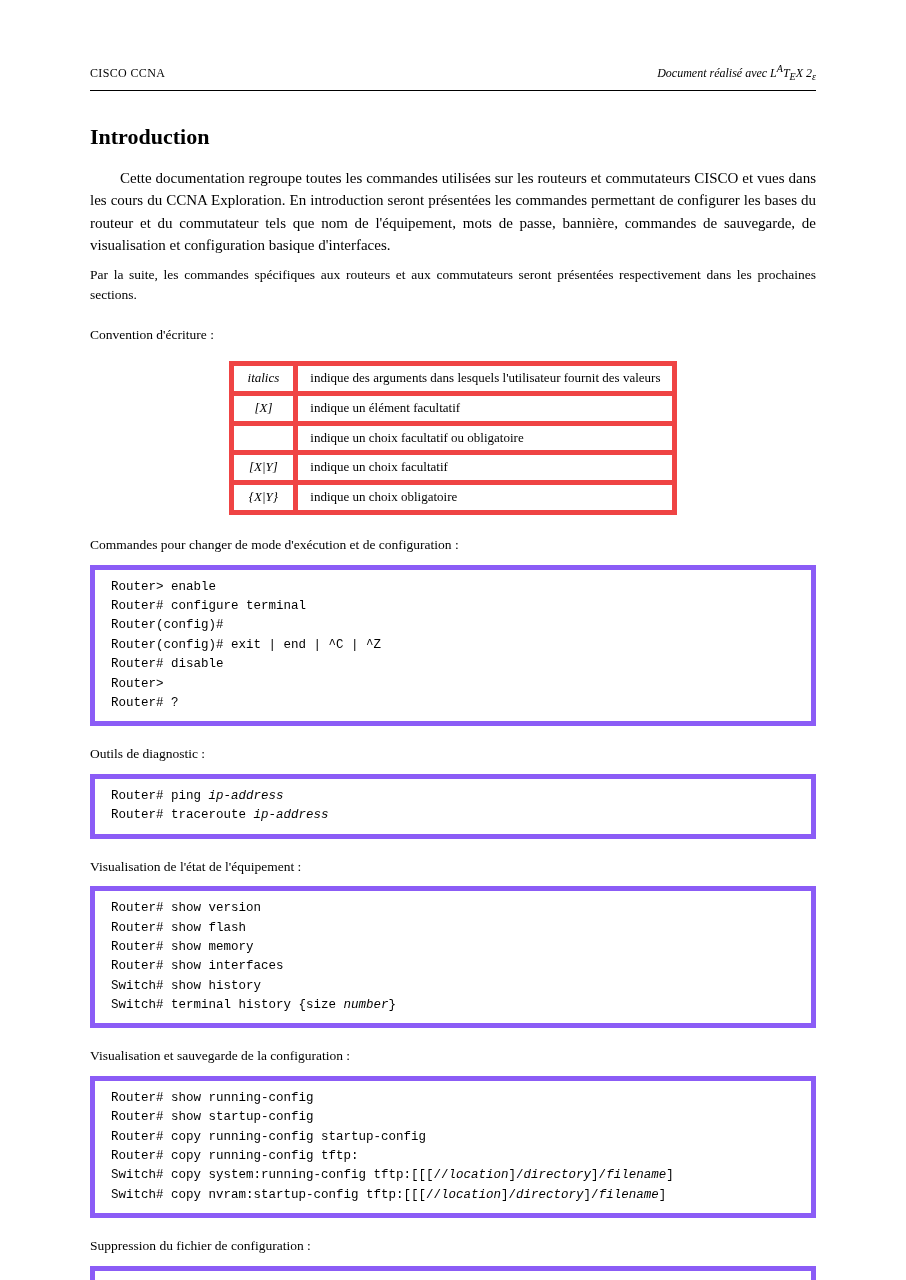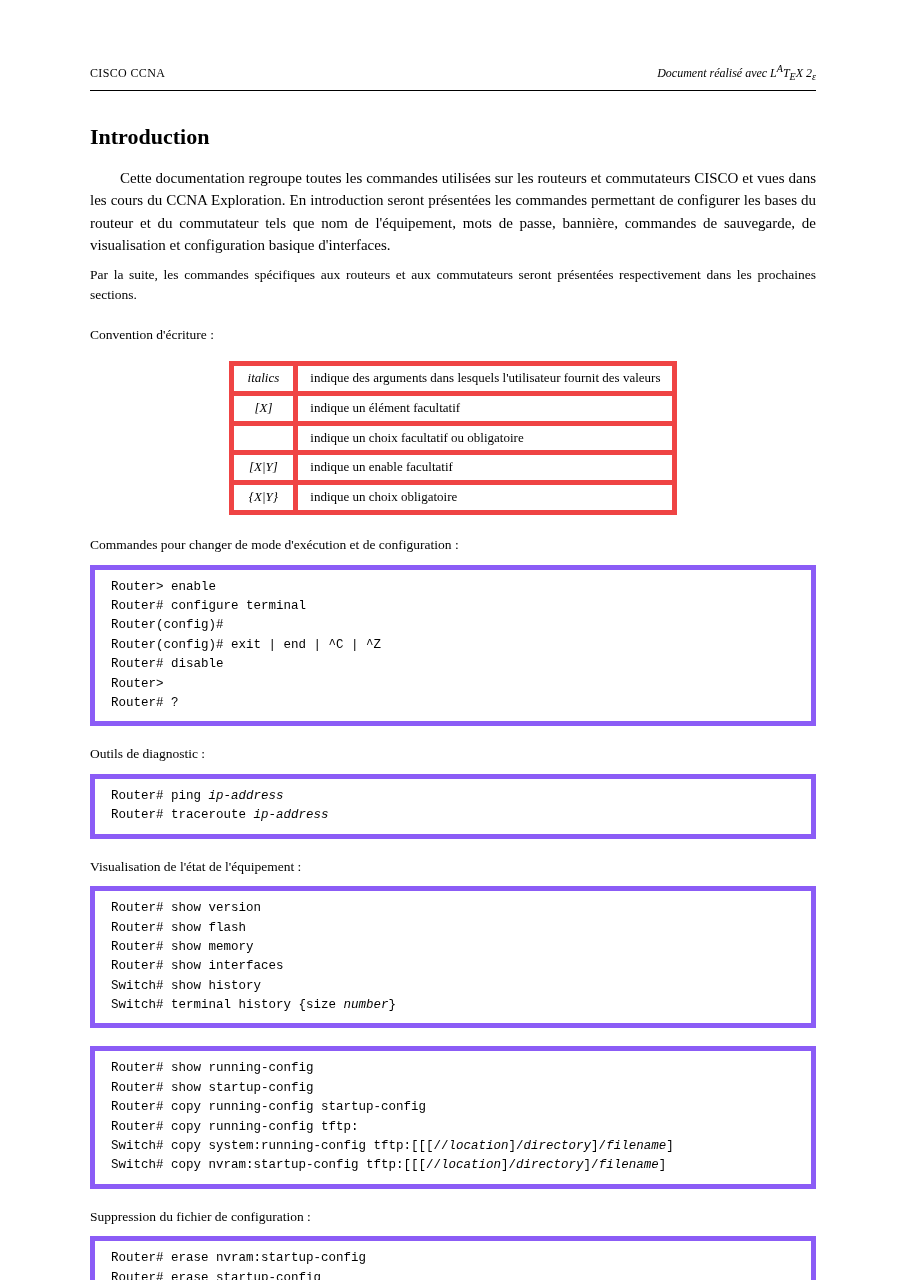--- a/index.html
+++ b/index.html
@@ -157,21 +157,21 @@
         <tr>
           <td>[X]</td>
           <td>indique un élément facultatif</td>
         </tr>
         <tr>
           <td></td>
           <td>indique un choix facultatif ou obligatoire</td>
         </tr>
         <tr>
           <td>[X|Y]</td>
-          <td>indique un enable facultatif</td>
+          <td>indique un choix facultatif</td>
         </tr>
         <tr>
           <td>{X|Y}</td>
           <td>indique un choix obligatoire</td>
         </tr>
       </tbody>
     </table>
   </div>
 
   <p class="subsection-label">Commandes pour changer de mode d'exécution et de configuration :</p>
@@ -194,20 +194,21 @@
   <p class="subsection-label">Visualisation de l'état de l'équipement :</p>
   <div class="code-box">
     <div>Router# show version</div>
     <div>Router# show flash</div>
     <div>Router# show memory</div>
     <div>Router# show interfaces</div>
     <div>Switch# show history</div>
     <div>Switch# terminal history {size <em>number</em>}</div>
   </div>
 
+  <p class="subsection-label">Visualisation et sauvegarde de la configuration :</p>
   <div class="code-box">
     <div>Router# show running-config</div>
     <div>Router# show startup-config</div>
     <div>Router# copy running-config startup-config</div>
     <div>Router# copy running-config tftp:</div>
     <div>Switch# copy system:running-config tftp:[[[//<em>location</em>]/<em>directory</em>]/<em>filename</em>]</div>
     <div>Switch# copy nvram:startup-config tftp:[[[//<em>location</em>]/<em>directory</em>]/<em>filename</em>]</div>
   </div>
 
   <p class="subsection-label">Suppression du fichier de configuration :</p>

